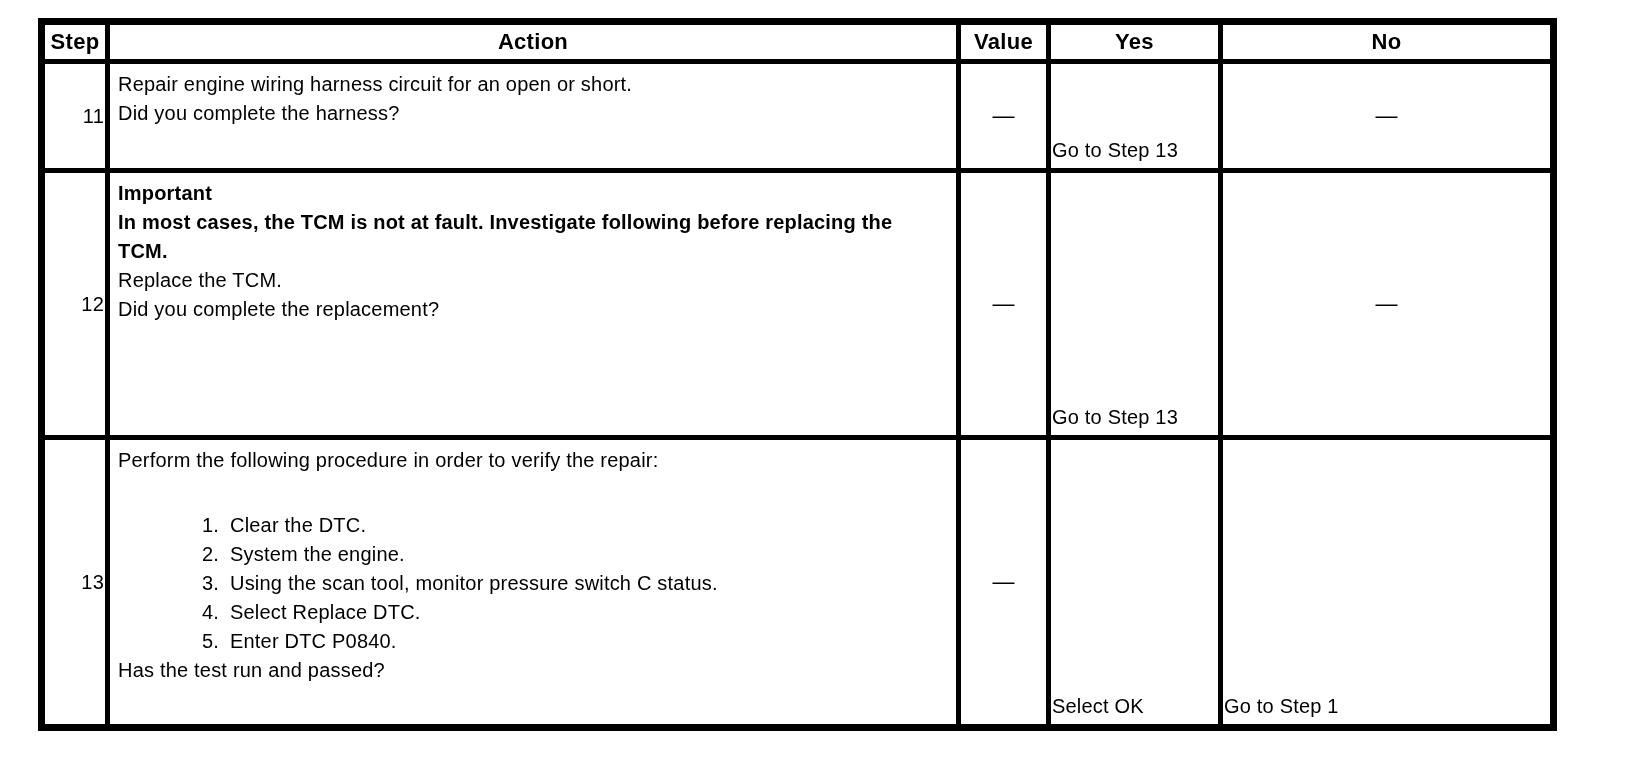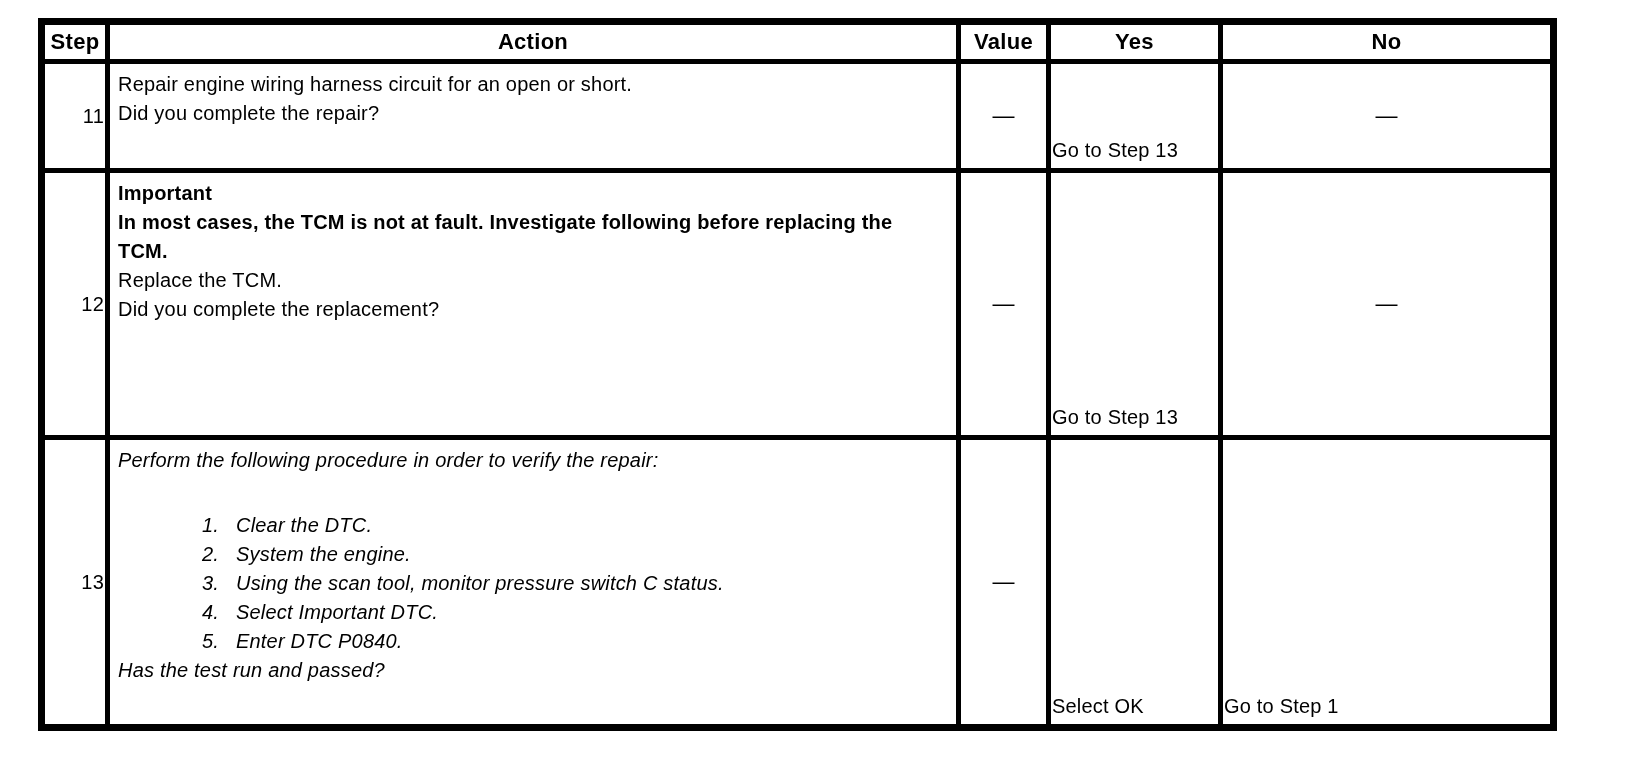--- a/index.html
+++ b/index.html
@@ -49,21 +49,21 @@
   td.action-cell {
     vertical-align: top;
     padding: 6px 8px;
   }
   .action-inner {
     display: flex;
     flex-direction: column;
   }
   .h-r11 { height: 92px; }
   .h-r12 { height: 250px; }
-  .h-r13 { height: 272px; font-style: italic; }
+  .h-r13 { height: 272px; }
   .action-inner p { margin: 0; }
   .gap { margin-top: 36px; }
   .bold { font-weight: bold; }
   .note { max-width: 790px; }
   .question { margin-top: auto; }
   td.mid-cell {
     text-align: center;
     vertical-align: middle;
   }
   td.bottom-cell {
@@ -71,21 +71,21 @@
     padding-bottom: 3px;
   }
   .dash { font-size: 22px; }
   .olist { margin-top: 36px; }
   .oli { display: flex; }
   .oli .num {
     margin-left: 84px;
     width: 22px;
     text-align: left;
   }
-  .oli .li-text { margin-left: 12px; }
+  .oli .li-text { margin-left: 6px; }
 </style>
 </head>
 <body>
 
 <div class="page">
   <table class="diag">
     <colgroup>
       <col style="width:66px">
       <col style="width:851px">
       <col style="width:90px">
@@ -100,21 +100,21 @@
         <th>Yes</th>
         <th>No</th>
       </tr>
     </thead>
     <tbody>
       <tr style="height:104px">
         <td class="step-cell">11</td>
         <td class="action-cell">
           <div class="action-inner h-r11">
             <p>Repair engine wiring harness circuit for an open or short.</p>
-            <p class="question">Did you complete the repair?</p>
+            <p class="question">Did you complete the harness?</p>
           </div>
         </td>
         <td class="mid-cell"><span class="dash">—</span></td>
         <td class="bottom-cell">Go to Step 13</td>
         <td class="mid-cell"><span class="dash">—</span></td>
       </tr>
       <tr style="height:262px">
         <td class="step-cell">12</td>
         <td class="action-cell">
           <div class="action-inner h-r12">
@@ -141,21 +141,21 @@
               <div class="oli">
                 <span class="num">2.</span>
                 <span class="li-text">System the engine.</span>
               </div>
               <div class="oli">
                 <span class="num">3.</span>
                 <span class="li-text">Using the scan tool, monitor pressure switch C status.</span>
               </div>
               <div class="oli">
                 <span class="num">4.</span>
-                <span class="li-text">Select Important DTC.</span>
+                <span class="li-text">Select Replace DTC.</span>
               </div>
               <div class="oli">
                 <span class="num">5.</span>
                 <span class="li-text">Enter DTC P0840.</span>
               </div>
             </div>
             <p class="question">Has the test run and passed?</p>
           </div>
         </td>
         <td class="mid-cell"><span class="dash">—</span></td>

